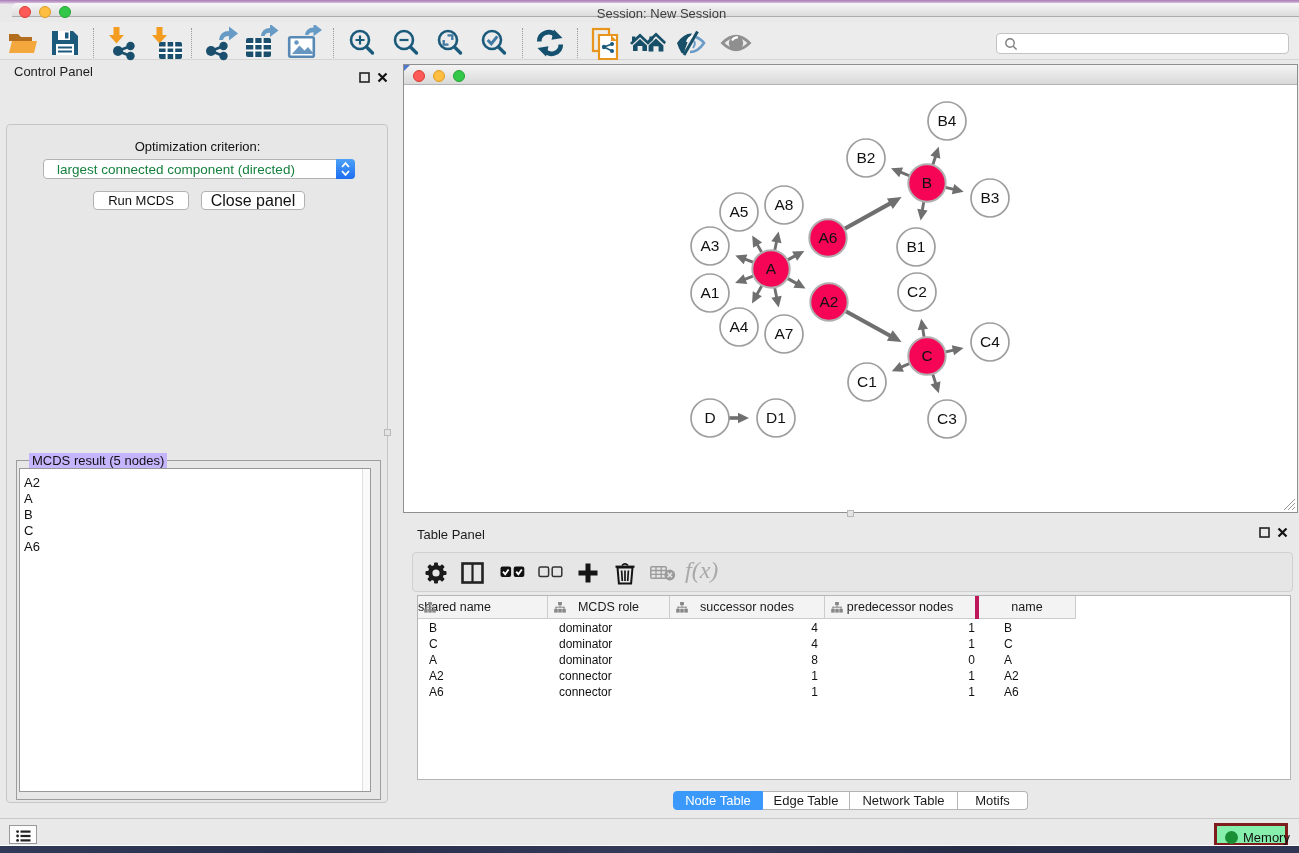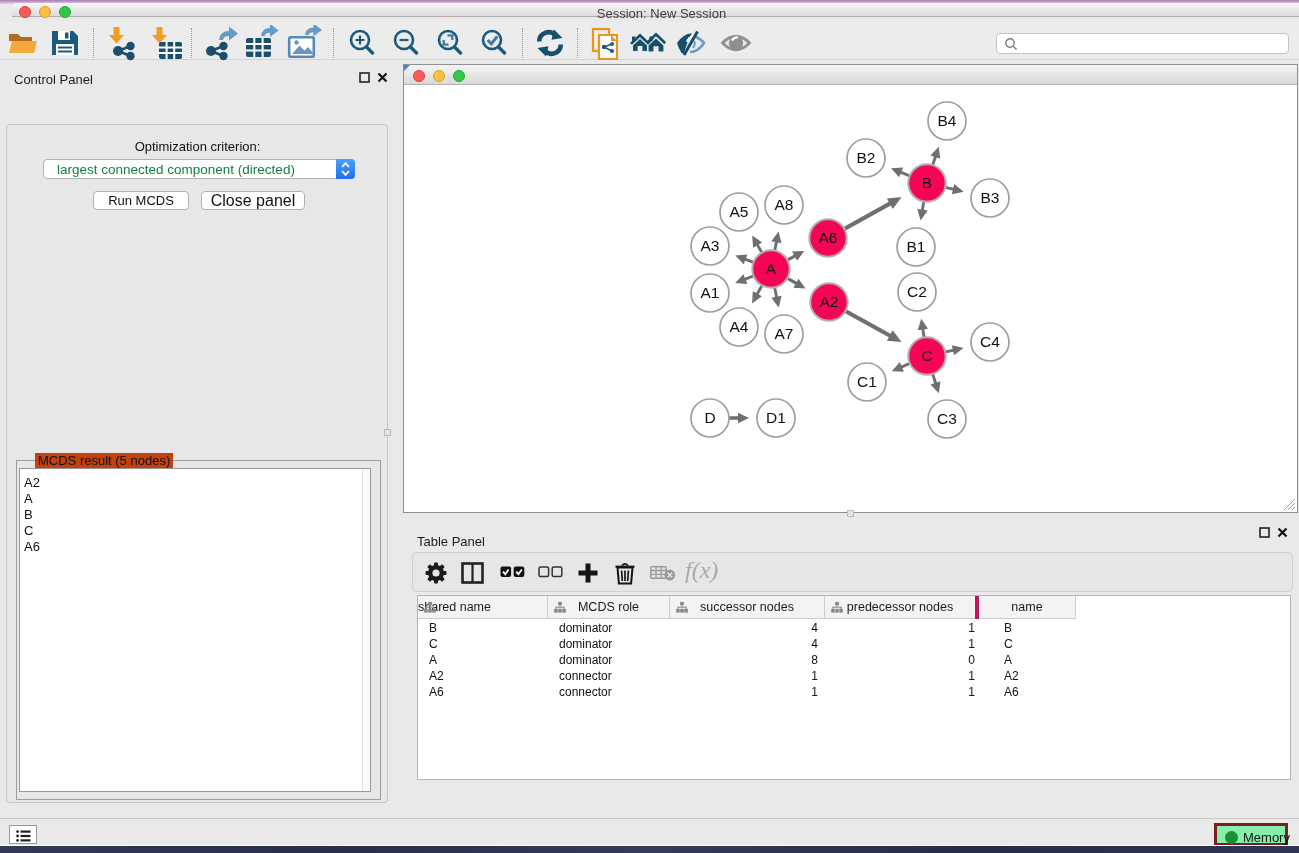--- a/index.html
+++ b/index.html
@@ -147,21 +147,21 @@
 
   <div class="abs" style="left:996px;top:11px;width:293px;height:21px;background:#fff;border:1px solid #c3c3c3;border-radius:4px">
     <svg style="position:absolute;left:7px;top:3px" width="15" height="15" viewBox="0 0 15 15">
       <circle cx="6" cy="6" r="4.2" fill="none" stroke="#7d7d7d" stroke-width="1.4"></circle>
       <path d="M9.2 9.2 l3.4 3.4" stroke="#7d7d7d" stroke-width="1.4"></path>
     </svg>
   </div>
 </div>
 
 <div class="abs" style="left:0;top:64px;width:395px;height:754px">
-  <div class="abs" style="left:14px;top:8px;font-size:13px;color:#1c1c1c">Control Panel</div>
+  <div class="abs" style="left:14px;top:0;font-size:13px;color:#1c1c1c">Control Panel</div>
   <svg class="abs" style="left:359px;top:8px" width="11" height="11" viewBox="0 0 11 11">
       <rect x="1" y="1" width="9" height="9" fill="none" stroke="#222" stroke-width="1.6"></rect>
     </svg>
   <svg class="abs" style="left:377px;top:8px" width="11" height="11" viewBox="0 0 11 11">
       <path d="M1.5 1.5 L9.5 9.5 M9.5 1.5 L1.5 9.5" stroke="#111" stroke-width="2.2"></path>
     </svg>
 
   <div class="abs" style="left:6px;top:60px;width:382px;height:679px;background:#e7e7e7;border:1px solid #c6c6c6;border-radius:4px"></div>
 
   <div class="abs" style="left:0;top:75px;width:395px;text-align:center;font-size:13px;color:#111">Optimization criterion:</div>
@@ -173,21 +173,21 @@
         <path d="M2 6 L5.5 2.2 L9 6" fill="none" stroke="#fff" stroke-width="1.8"></path>
         <path d="M2 10 L5.5 13.8 L9 10" fill="none" stroke="#fff" stroke-width="1.8"></path>
       </svg>
     </div>
   </div>
 
   <div class="abs" style="left:93px;top:127px;width:96px;height:19px;background:#fff;border:1px solid #b2b2b2;border-radius:4px;text-align:center;line-height:18px;font-size:13px;color:#111">Run MCDS</div>
   <div class="abs" style="left:201px;top:127px;width:104px;height:19px;background:#fff;border:1px solid #b2b2b2;border-radius:4px;text-align:center;line-height:18px;font-size:16px;color:#111">Close panel</div>
 
   <div class="abs" style="left:16px;top:396px;width:365px;height:340px;border:1px solid #9d9d9d">
-    <div class="abs" style="left:18px;top:-8px;background:#c2410c;padding:0 3px;font-size:13px;color:#111">MCDS result (5 nodes)</div>
+    <div class="abs" style="left:12px;top:-8px;background:#c4b5fd;padding:0 3px;font-size:13px;color:#111">MCDS result (5 nodes)</div>
     <div class="abs" style="left:2px;top:7px;width:352px;height:324px;background:#fff;border:1px solid #999">
       <div style="position:absolute;right:0;top:0;width:8px;height:100%;background:#fafafa;border-left:1px solid #e0e0e0"></div>
       <div style="font-size:13px;color:#111;line-height:16px;padding:6px 0 0 4px">A2<br>A<br>B<br>C<br>A6</div>
     </div>
   </div>
 </div>
 
 <div class="abs" style="left:403px;top:64px;width:895px;height:449px;border:1px solid #8f8f8f;background:#fff">
   <div class="abs" style="left:0;top:0;width:893px;height:20px;background:linear-gradient(#f4f4f4,#d9d9d9);border-bottom:1px solid #b3b3b3">
     <div class="tl" style="left:9px;top:5px;background:#fc5b57;border:1px solid #dd3c34"></div>
@@ -281,21 +281,21 @@
 
   </svg>
   <svg class="abs" style="right:1px;bottom:1px" width="13" height="13" viewBox="0 0 13 13">
     <path d="M12 1 L1 12 M12 5 L5 12 M12 9 L9 12" stroke="#9a9a9a" stroke-width="1"></path>
   </svg>
 </div>
 <div class="abs" style="left:384px;top:429px;width:7px;height:7px;background:#e4e4e4;border:1px solid #b9b9b9"></div>
 <div class="abs" style="left:847px;top:510px;width:7px;height:7px;background:#e4e4e4;border:1px solid #b9b9b9"></div>
 
 <div class="abs" style="left:405px;top:519px;width:894px;height:299px">
-  <div class="abs" style="left:12px;top:15px;font-size:13px;color:#1c1c1c">Table Panel</div>
+  <div class="abs" style="left:12px;top:8px;font-size:13px;color:#1c1c1c">Table Panel</div>
   <svg class="abs" style="left:854px;top:8px" width="11" height="11" viewBox="0 0 11 11">
       <rect x="1" y="1" width="9" height="9" fill="none" stroke="#222" stroke-width="1.6"></rect>
     </svg>
   <svg class="abs" style="left:872px;top:8px" width="11" height="11" viewBox="0 0 11 11">
       <path d="M1.5 1.5 L9.5 9.5 M9.5 1.5 L1.5 9.5" stroke="#111" stroke-width="2.2"></path>
     </svg>
 
   <div class="abs" style="left:7px;top:33px;width:881px;height:40px;background:#e6e6e6;border:1px solid #d0d0d0;border-radius:4px">
     <svg class="abs" style="left:12px;top:9px" width="22" height="22" viewBox="0 0 22 22">
       <g fill="#1b1b1b">
@@ -432,20 +432,26 @@
       <div style="position:relative;height:16px">
           <span style="position:absolute;left:11px">A6</span>
           <span style="position:absolute;left:141px">connector</span>
           <span style="position:absolute;left:380px;width:20px;text-align:right">1</span>
           <span style="position:absolute;left:537px;width:20px;text-align:right">1</span>
           <span style="position:absolute;left:586px">A6</span>
         </div>
     </div>
   </div>
 
+  <div class="abs" style="left:268px;top:272px;height:19px;display:flex;font-size:13px">
+    <div style="width:90px;background:#3b99fc;border:1px solid #3b99fc;border-radius:4px 0 0 4px;text-align:center;line-height:18px;color:#fff">Node Table</div>
+    <div style="width:87px;background:#fff;border:1px solid #b4b4b4;border-left:none;text-align:center;line-height:18px;color:#1a1a1a">Edge Table</div>
+    <div style="width:108px;background:#fff;border:1px solid #b4b4b4;border-left:none;text-align:center;line-height:18px;color:#1a1a1a">Network Table</div>
+    <div style="width:70px;background:#fff;border:1px solid #b4b4b4;border-left:none;border-radius:0 4px 4px 0;text-align:center;line-height:18px;color:#1a1a1a">Motifs</div>
+  </div>
 </div>
 
 <div class="abs" style="left:0;top:818px;width:1299px;height:27px;background:#e9e9e9;border-top:1px solid #c8c8c8">
   <div class="abs" style="left:9px;top:6px;width:28px;height:19px;background:#fdfdfd;border:1px solid #999">
     <svg style="position:absolute;left:6px;top:4px" width="15" height="12" viewBox="0 0 15 12">
       <g fill="#222">
           <circle cx="1.6" cy="1.6" r="1.4"></circle>
           <circle cx="1.6" cy="6" r="1.4"></circle>
           <circle cx="1.6" cy="10.4" r="1.4"></circle>
       <rect x="4.5" y="0.5" width="10" height="2.2"></rect>

